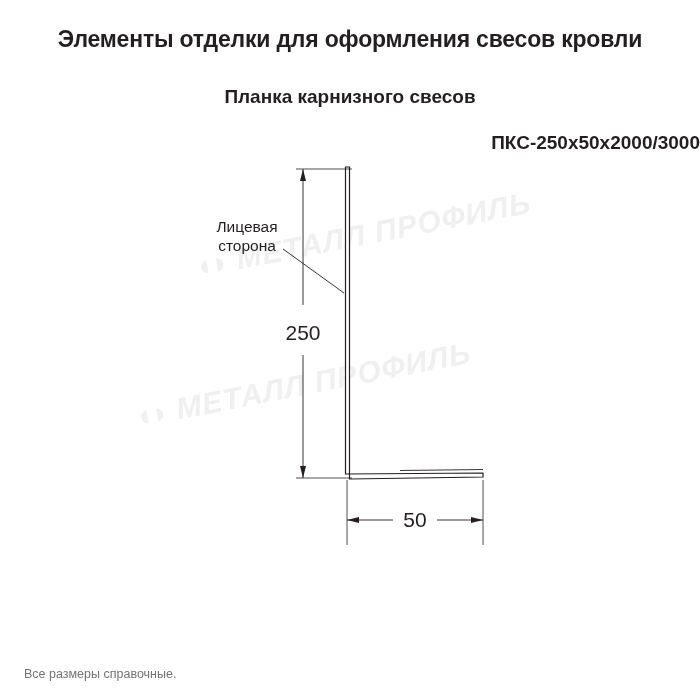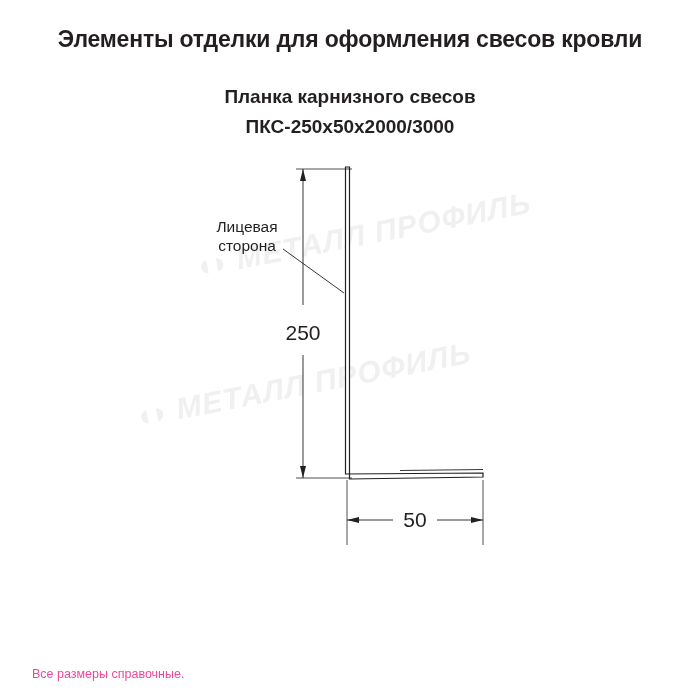--- a/index.html
+++ b/index.html
@@ -34,41 +34,41 @@
     position: absolute;
     top: 86px;
     left: 0;
     width: 700px;
     text-align: center;
     font-size: 19px;
     font-weight: bold;
   }
   .subtitle2 {
     position: absolute;
-    top: 116px;
+    top: 132px;
     left: 0;
     width: 700px;
-    text-align: center;
+    text-align: right;
     font-size: 19px;
     font-weight: bold;
   }
   .drawing {
     position: absolute;
     top: 150px;
     left: 0;
     width: 700px;
     height: 430px;
   }
   .footer {
     position: absolute;
-    left: 32px;
+    left: 24px;
     bottom: 16px;
     font-size: 12.5px;
     line-height: 20px;
-    color: #ec4899;
+    color: #737373;
   }
   .footer div { white-space: nowrap; }
   .wm {
     position: absolute;
     font-family: "Liberation Sans", sans-serif;
     font-weight: bold;
     color: #f0f0f0;
     font-style: italic;
     letter-spacing: 1px;
     pointer-events: none;

